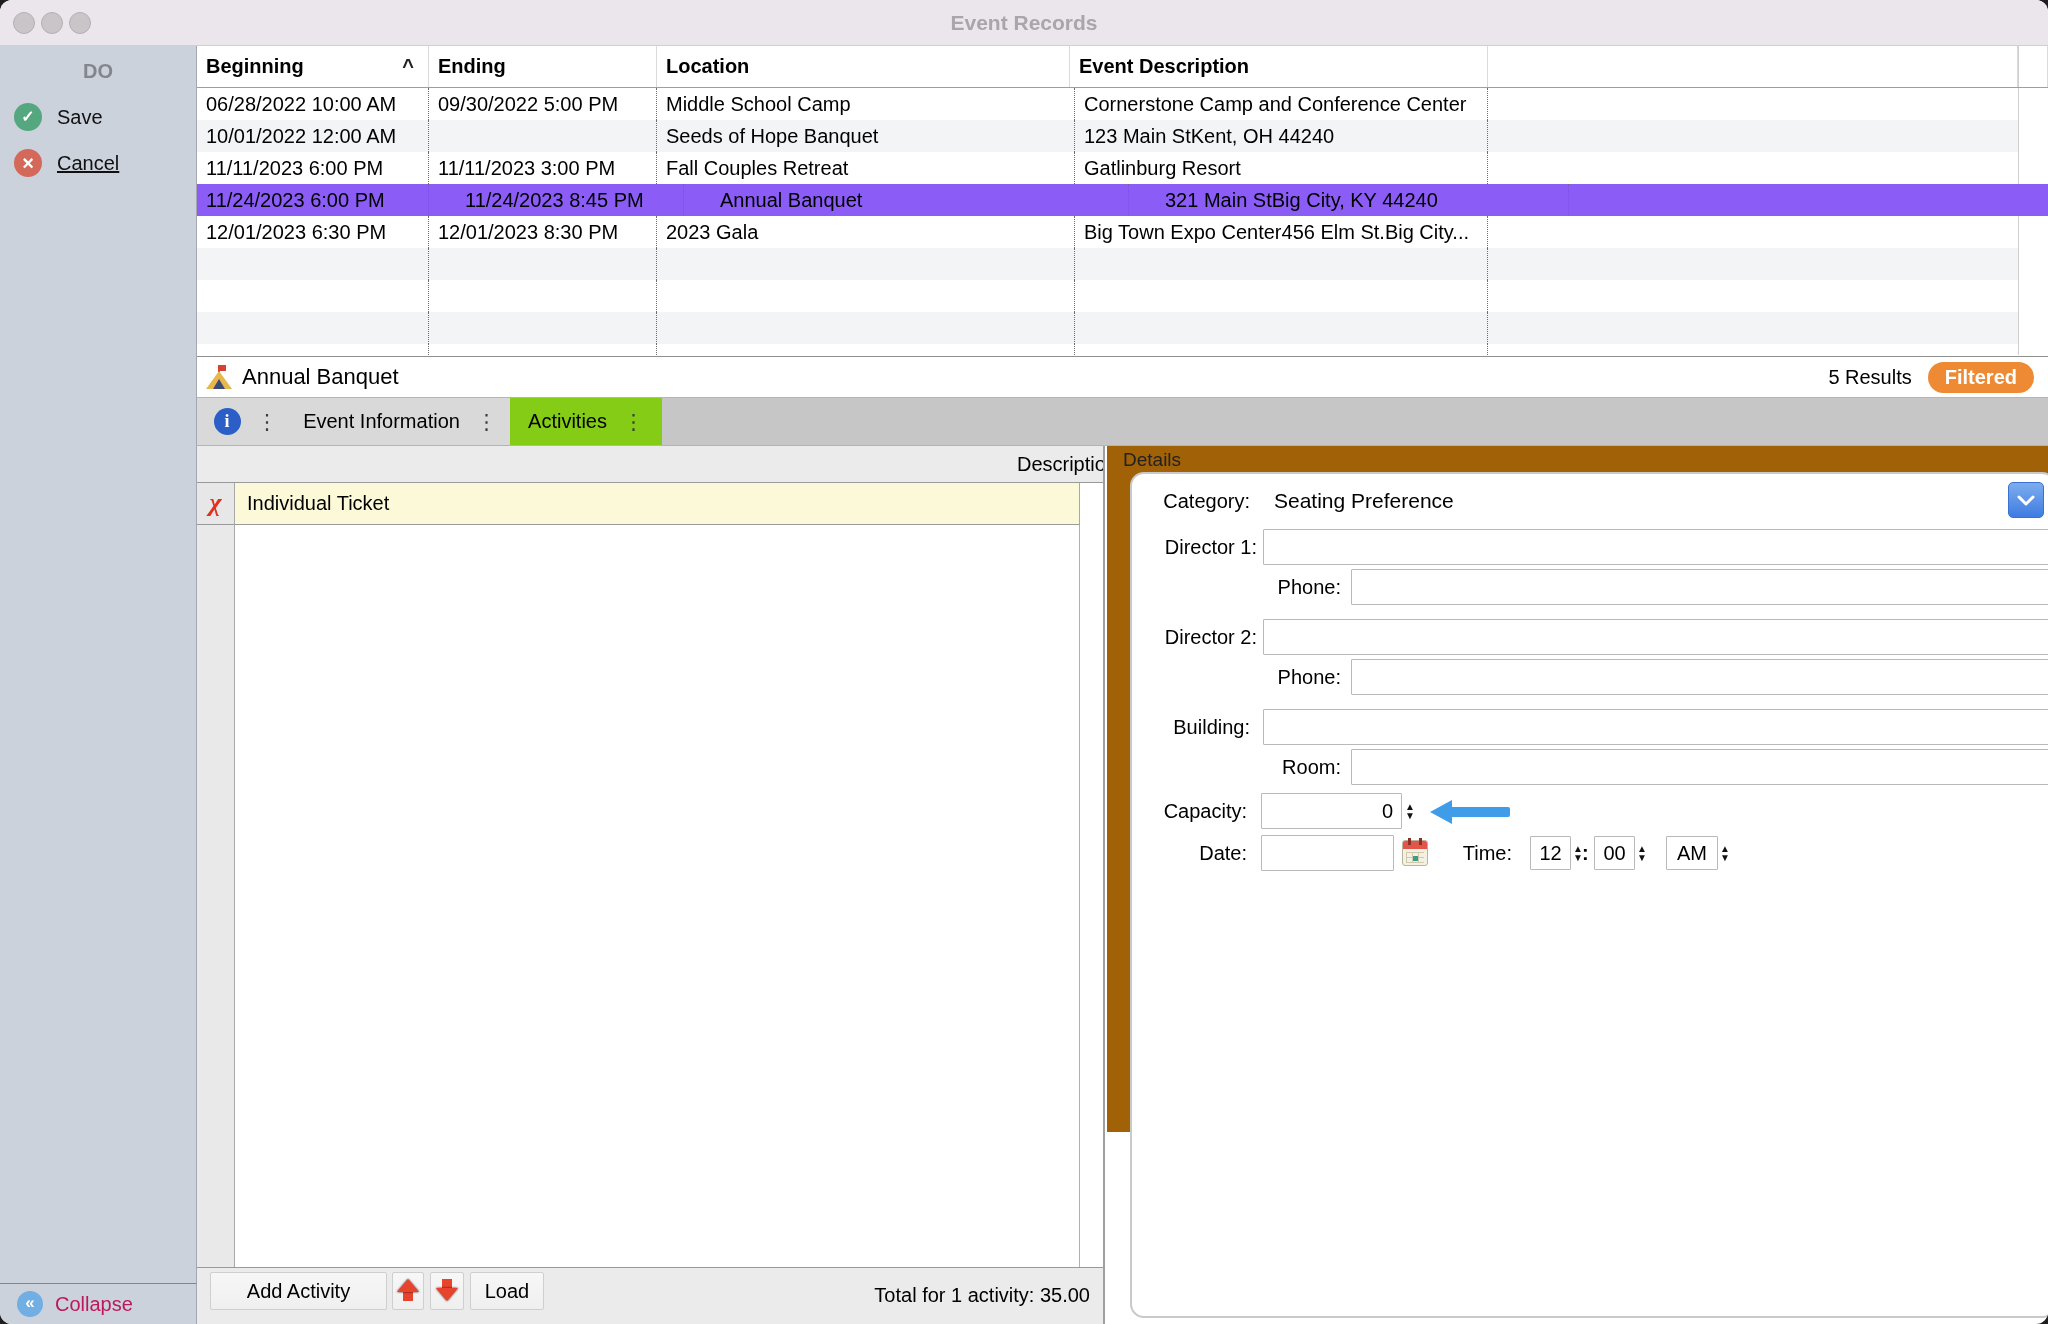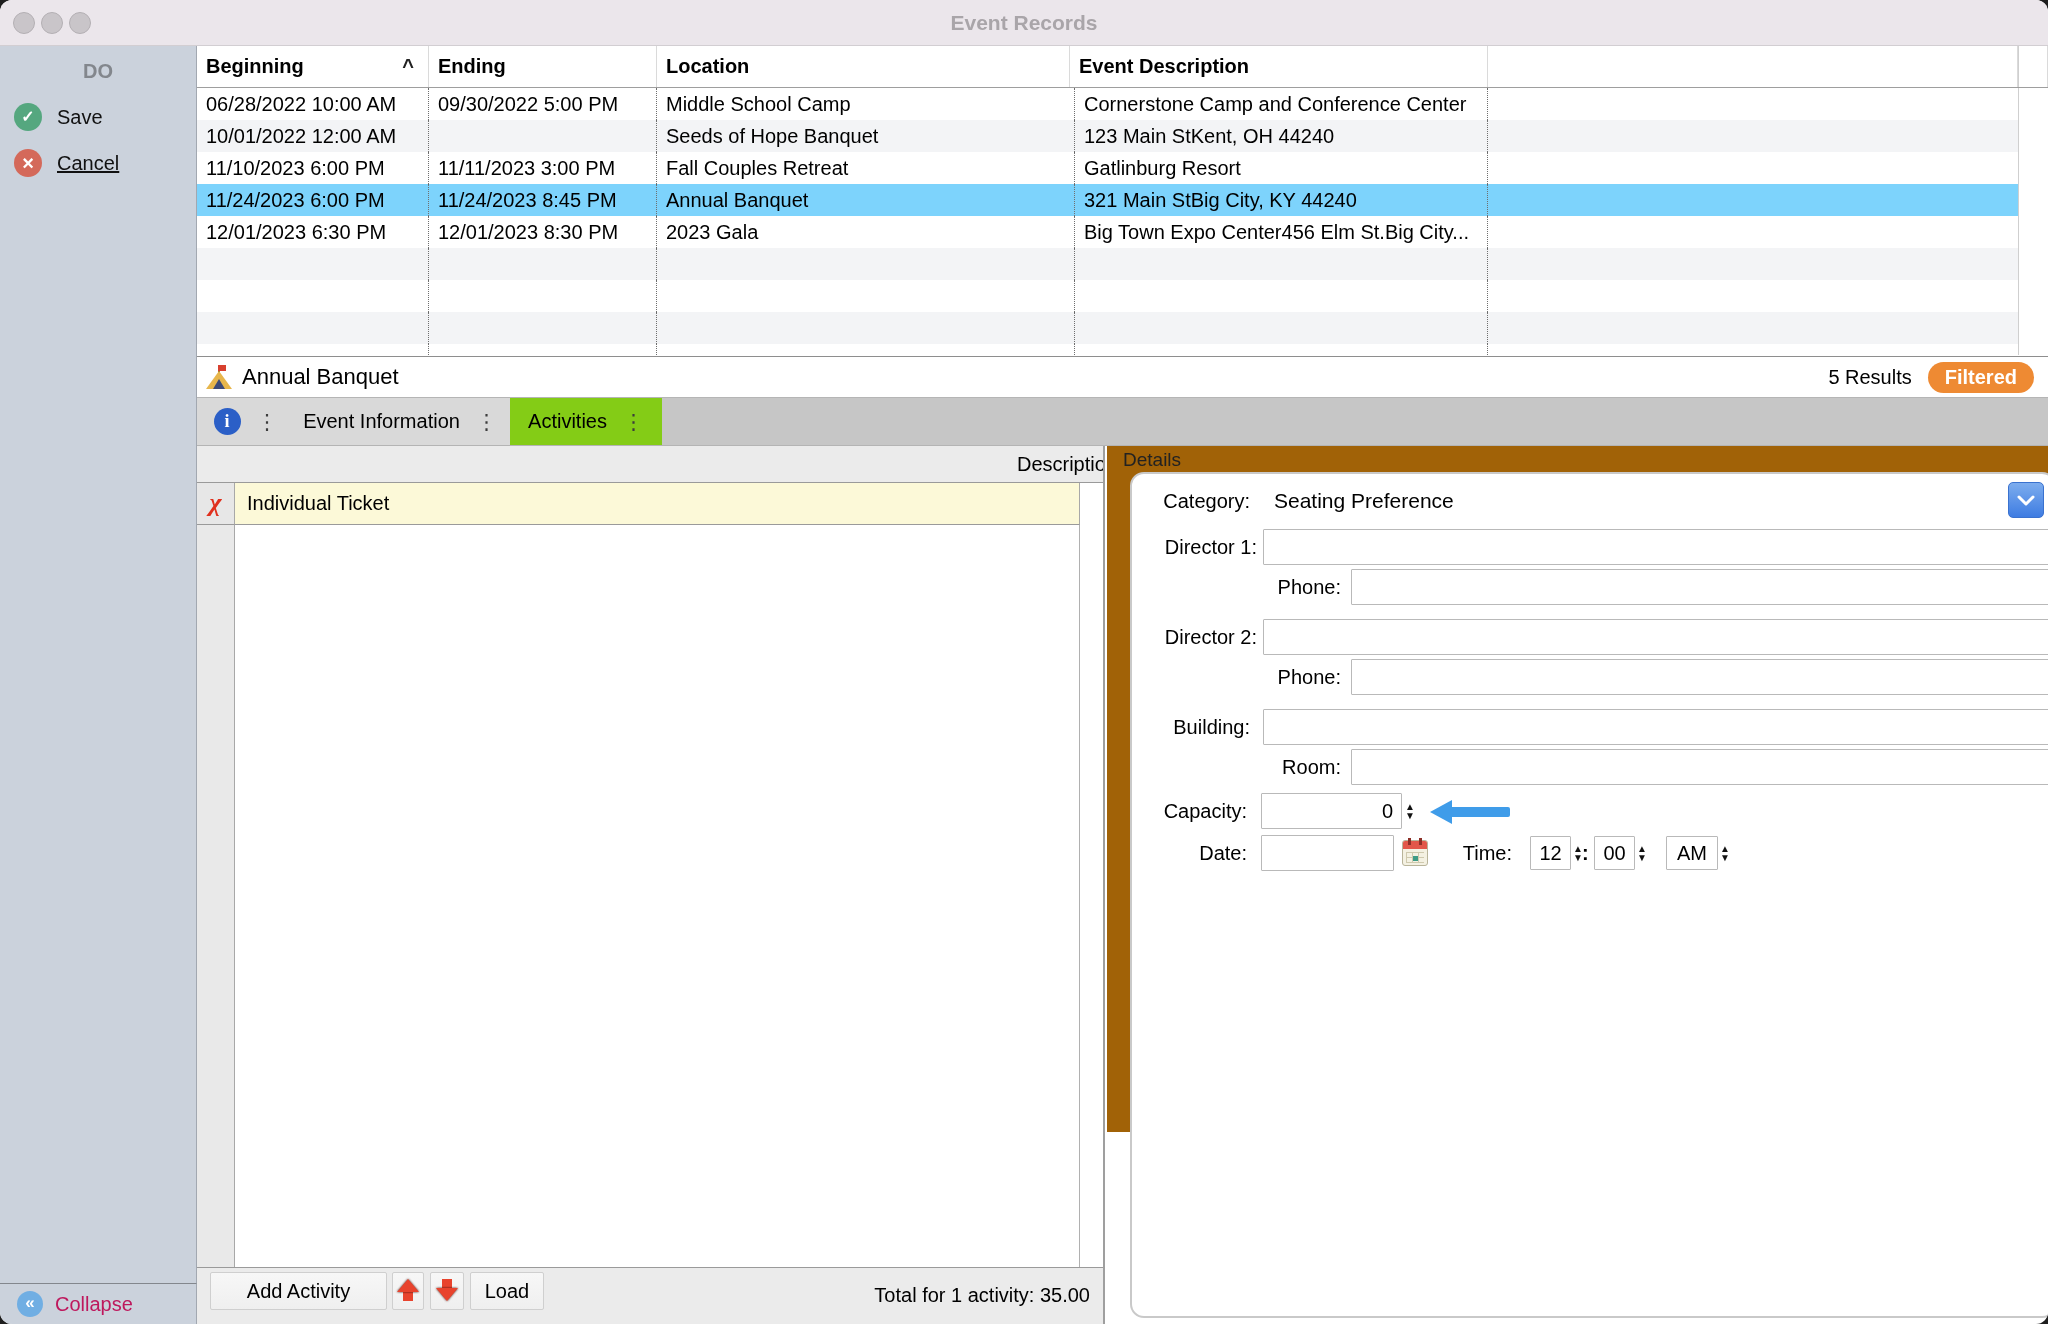--- a/index.html
+++ b/index.html
@@ -26,21 +26,21 @@
   #events { left:197px; top:46px; width:1851px; height:311px; background:#fff; border-bottom:1px solid #8e8e8e; overflow:hidden; }
   .trow { display:flex; width:1851px; }
   .thead { height:42px; border-bottom:1px solid #9e9e9e; background:#fff; }
   .thead .cell { border-right:1px solid #dadada; font-weight:bold; line-height:41px; }
   .brow { height:32px; }
   .brow.partial { height:11px; }
   .cell { flex:none; padding-left:9px; font-size:20px; color:#000; line-height:32px; white-space:nowrap; overflow:hidden; }
   .c1{width:232px;} .c2{width:228px;} .c3{width:418px;} .c4{width:413px;} .c5{width:530px; } .c6{width:30px; padding:0; background:#fff; border-left:1px solid #cfcfcf;}
   .brow .c1,.brow .c2,.brow .c3,.brow .c4 { border-right:1px dotted #6e6e6e; }
   .brow.stripe { background:#f3f4f6; }
-  .brow.sel { background:#7dd3fc; }
+  .brow.sel { background:#8b5cf6;gap:27px; }
   .sortcaret { float:right; margin-right:14px; font-size:20px; color:#222; font-weight:bold; }
 
   
   #recbar { left:197px; top:357px; width:1851px; height:41px; background:#fff; border-bottom:1px solid #b5b5b5; display:flex; align-items:center; }
   #tent { width:26px; height:24px; position:relative; margin-left:9px; }
   #tent .roof { position:absolute; left:0; top:6px; width:0; height:0; border-left:13px solid transparent; border-right:13px solid transparent; border-bottom:18px solid #e7b64c; }
   #tent .door { position:absolute; left:7px; top:14px; width:0; height:0; border-left:6px solid transparent; border-right:6px solid transparent; border-bottom:10px solid #3c4a78; }
   #tent .flag { position:absolute; left:12px; top:0px; width:8px; height:6px; background:#d8402f; }
   #tent .pole { position:absolute; left:12px; top:0px; width:2px; height:8px; background:#8a6a23; }
   #rectitle { font-size:22px; color:#000; margin-left:10px; }
@@ -141,21 +141,21 @@
     </div>
     <div class="trow brow stripe">
       <div class="cell c1">10/01/2022 12:00 AM</div>
       <div class="cell c2"></div>
       <div class="cell c3">Seeds of Hope Banquet</div>
       <div class="cell c4">123 Main StKent, OH 44240</div>
       <div class="cell c5"></div>
         <div class="cell c6"></div>
     </div>
     <div class="trow brow">
-      <div class="cell c1">11/10/2023 6:00 PM</div>
+      <div class="cell c1">11/11/2023 6:00 PM</div>
       <div class="cell c2">11/11/2023 3:00 PM</div>
       <div class="cell c3">Fall Couples Retreat</div>
       <div class="cell c4">Gatlinburg Resort</div>
       <div class="cell c5"></div>
         <div class="cell c6"></div>
     </div>
     <div class="trow brow sel">
       <div class="cell c1">11/24/2023 6:00 PM</div>
       <div class="cell c2">11/24/2023 8:45 PM</div>
       <div class="cell c3">Annual Banquet</div>

